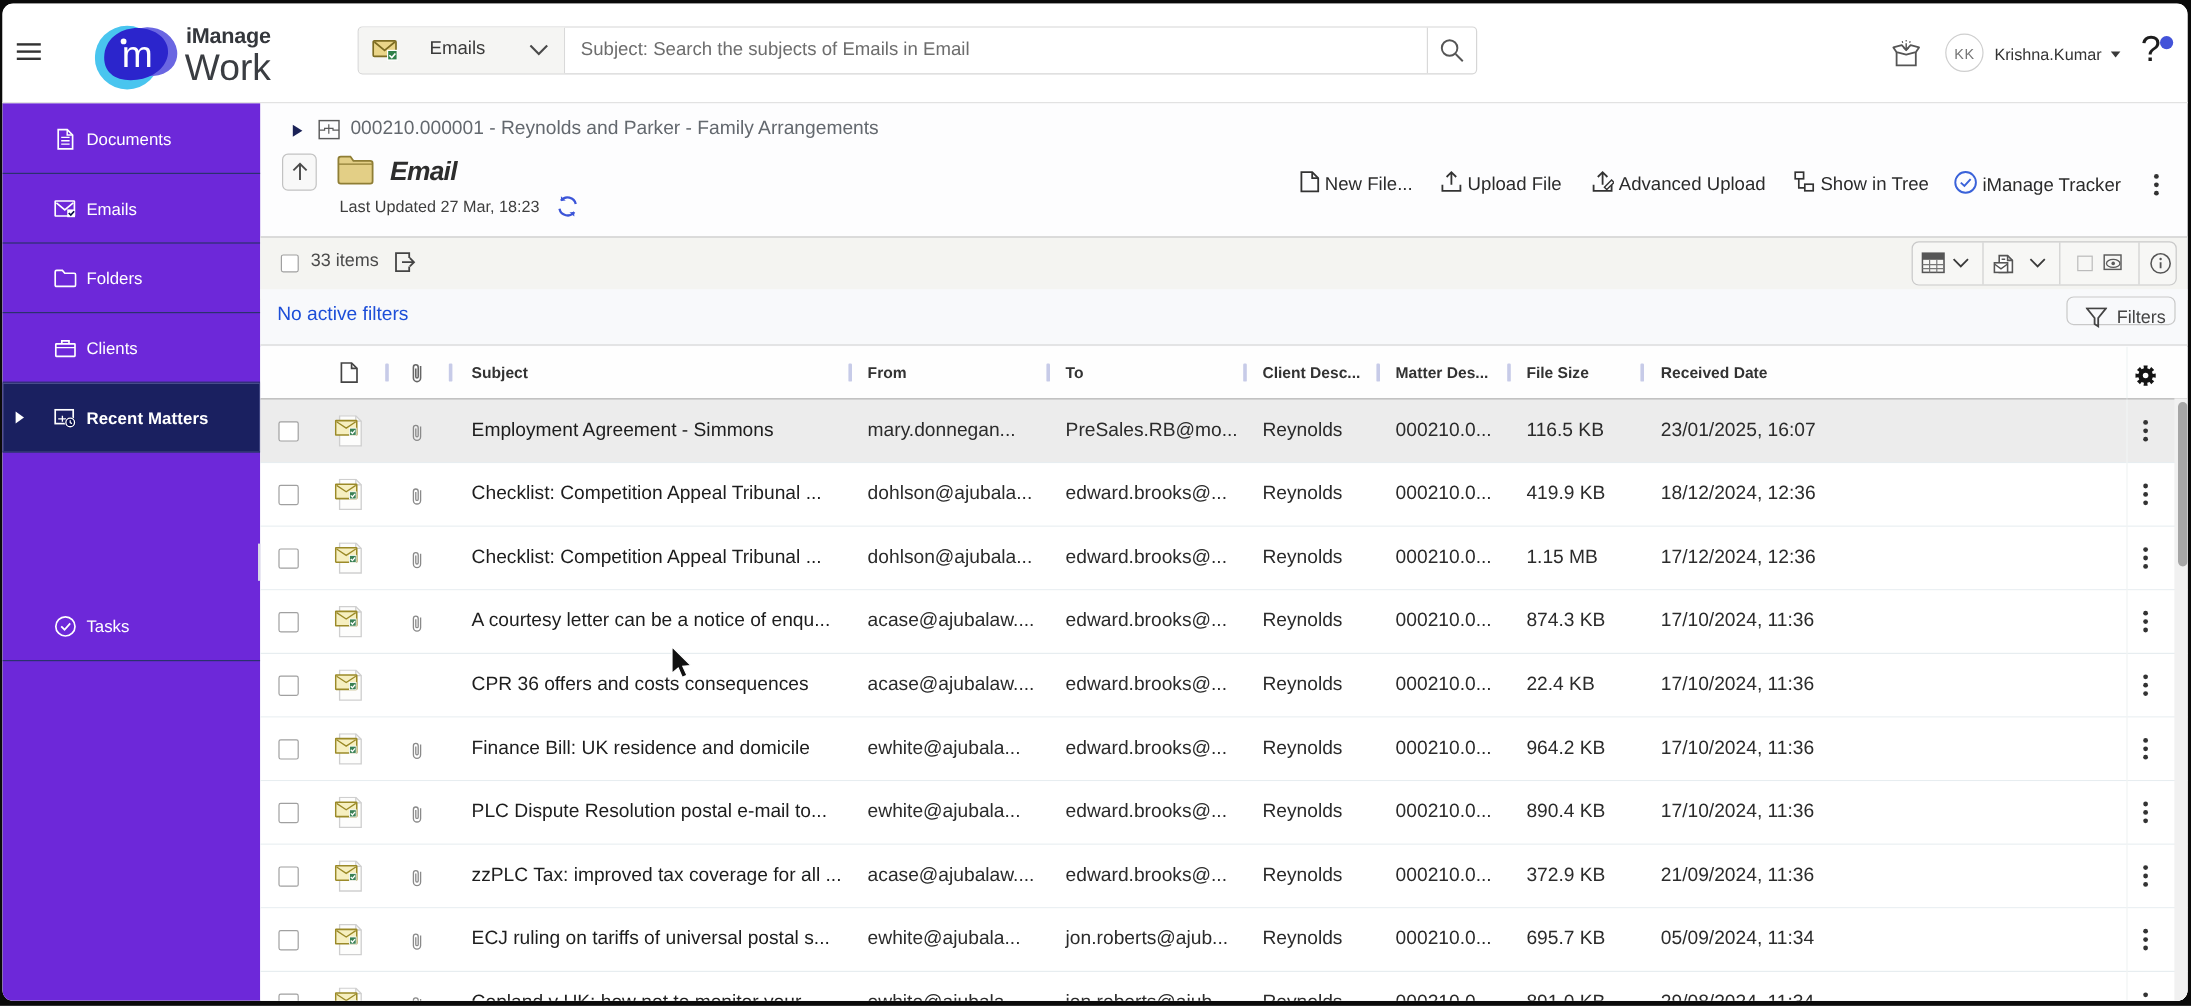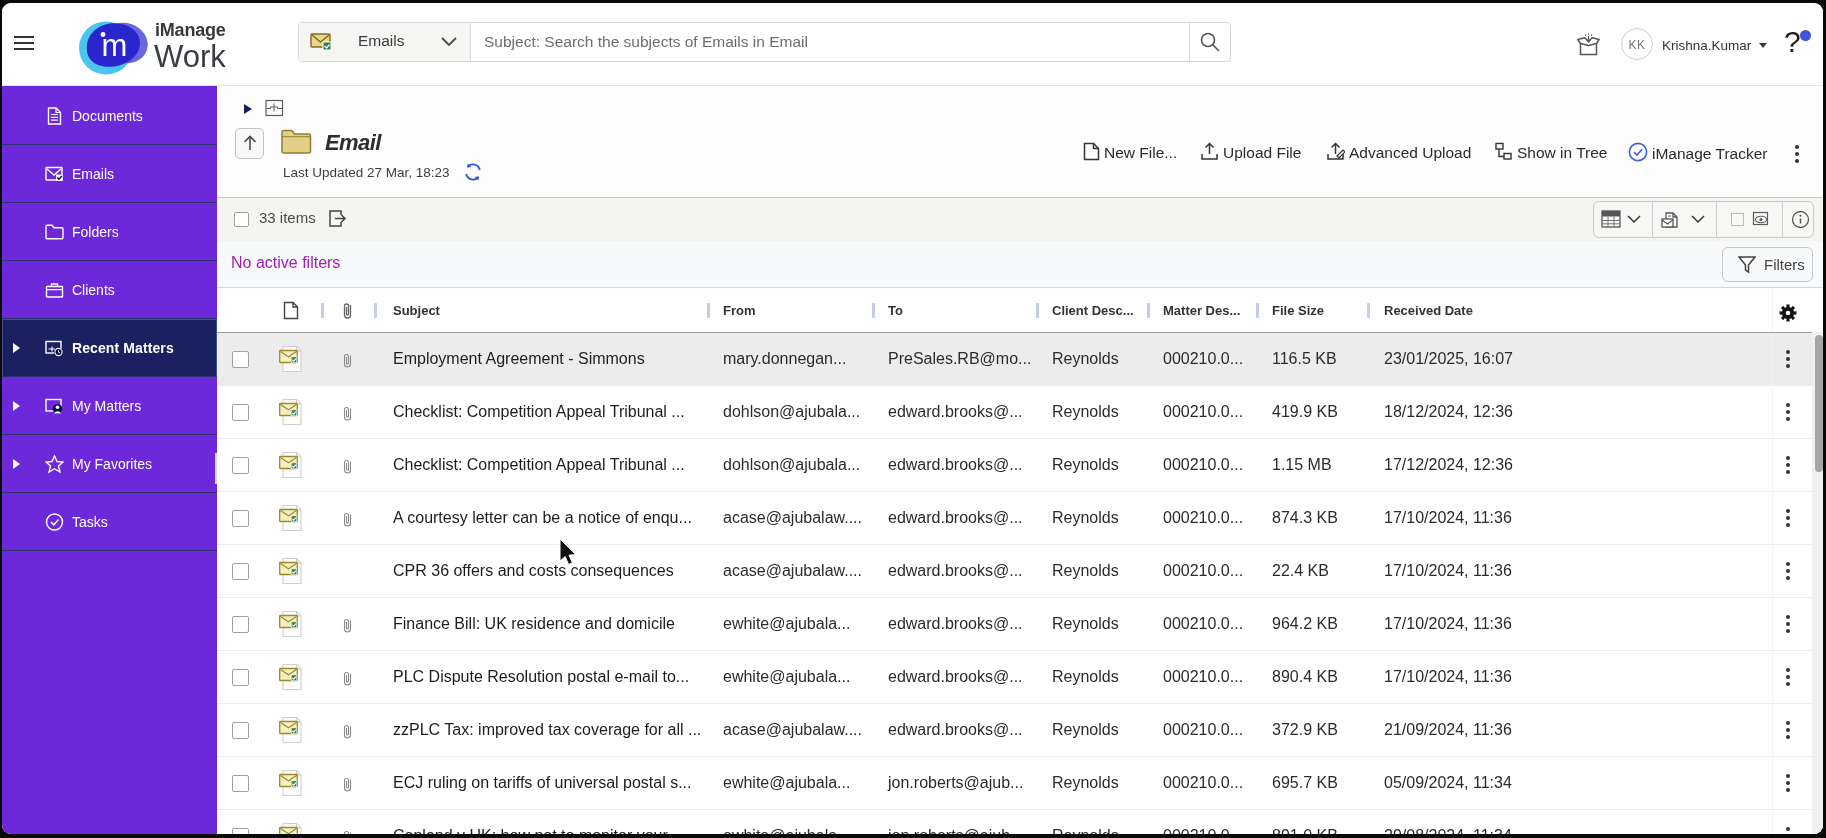--- a/index.html
+++ b/index.html
@@ -35,22 +35,22 @@
 .crumb-txt { position:absolute; left:75px; top:14px; font-size:16px; color:#63686e; }
 .upbtn { position:absolute; left:18px; top:43px; width:29px; height:31px; border:1px solid #c2c2c2; border-radius:5px; background:#f8f8f8; text-align:center; }
 .etitle { position:absolute; left:108px; top:45px; font-size:22px; font-weight:bold; color:#2d2d2d; letter-spacing:-0.6px;font-style:italic; }
 .lastupd { position:absolute; left:66px; top:80px; font-size:13.5px; color:#3e3e3e; }
 .actions { position:absolute; right:0; top:57px; height:24px; }
 .act { position:absolute; top:0; height:24px; font-size:15.5px; color:#2b2b2b; white-space:nowrap; }
 .act svg { vertical-align:-3px; margin-right:4px; }
 
 .itemsrow { position:absolute; left:0; top:112px; right:0; height:53px; background:#f4f4f1; border-top:1px solid #c9c9c9; border-bottom:1px solid #d4d4d4; }
 .filtersrow { position:absolute; left:0; top:156px; right:0; height:47px; background:#f8f9fb; border-bottom:1px solid #d6d6d6; }
-.nofil { position:absolute; left:14px; top:13px; font-size:16px; color:#a21caf; }
-.filbtn { position:absolute; right:10px; top:6px; width:91px; height:35px; border:1px solid #c9c9c9; border-radius:6px; font-size:15px; color:#444;text-align:right; }
+.nofil { position:absolute; left:14px; top:13px; font-size:16px; color:#1d4ed8; }
+.filbtn { position:absolute; right:10px; top:6px; width:91px; height:24px; border:1px solid #c9c9c9; border-radius:6px; font-size:15px; color:#444;text-align:right; }
 .cbx { width:17px; height:17px; border:1.2px solid #a0a0a0; border-radius:2px; background:#fff; position:absolute; }
 
 .thead { position:absolute; left:0; top:204px; right:0; height:44px; background:#fefefe; border-bottom:1px solid #9b9b9b; }
 .th { position:absolute; top:14px; font-size:13px; font-weight:bold; color:#333;text-align:right; }
 .vsep { position:absolute; top:14px; width:3px; height:15px; background:#c7cbe8; border-radius:1px; }
 
 .trow { position:absolute; left:0; right:0; height:53px; border-bottom:1px solid #e7edf0; background:#fff; }
 .trow.first { background:#ececec; }
 .td { position:absolute; top:50%; transform:translateY(-50%); font-size:16px; color:#2b2b2b; white-space:nowrap; }
 .dots { position:absolute; left:1569px; top:50%; transform:translateY(-50%); width:4px; height:18px; }
@@ -152,57 +152,39 @@
       </div>
       <div class="sitem" style="top:175px">
         <svg class="ico" viewBox="0 0 19 19">
           <rect x="1.5" y="6" width="16" height="10.5" rx="0.5" fill="none" stroke="#fff" stroke-width="1.4"></rect>
           <path d="M6.5 6 L6.5 3.5 L12.5 3.5 L12.5 6" fill="none" stroke="#fff" stroke-width="1.4"></path>
           <path d="M1.5 9.2 L17.5 9.2" stroke="#fff" stroke-width="1.2"></path>
         </svg>
         <span class="txt">Clients</span>
         <div class="sep"></div>
       </div>
-      <div class="sitem" style="top:291px">
-        <div class="arr"></div>
-        <svg class="ico" viewBox="0 0 19 19">
-          <rect x="1" y="3" width="15" height="11.5" fill="none" stroke="#fff" stroke-width="1.4"></rect>
-          <circle cx="12.5" cy="12.5" r="4.8" fill="#070d4a"></circle>
-          <circle cx="12.5" cy="10.8" r="1.8" fill="#fff"></circle>
-          <path d="M8.8 17 Q12.5 12.5 16.2 17 L8.8 17 Z" fill="#fff"></path>
-        </svg>
-        <span class="txt">My Matters</span>
-        <div class="sep"></div>
-      </div>
-      <div class="sitem" style="top:349px">
-        <div class="arr"></div>
-        <svg class="ico" viewBox="0 0 19 19">
-          <path d="M9.5 1.5 L12 7 L18 7.5 L13.5 11.5 L15 17.5 L9.5 14.2 L4 17.5 L5.5 11.5 L1 7.5 L7 7 Z" fill="none" stroke="#fff" stroke-width="1.4"></path>
-        </svg>
-        <span class="txt">My Favorites</span>
-        <div class="sep"></div>
-      </div>
       <div class="sitem" style="top:407px">
         <svg class="ico" viewBox="0 0 19 19">
           <circle cx="9.5" cy="9.5" r="8" fill="none" stroke="#fff" stroke-width="1.4"></circle>
           <path d="M6 9.5 L8.8 12.3 L13.5 7" fill="none" stroke="#fff" stroke-width="1.5"></path>
         </svg>
         <span class="txt">Tasks</span>
         <div class="sep"></div>
       </div>
     </div>
   <div class="abs" style="left:213px;top:450px;width:2px;height:31px;background:#d8d9e6;z-index:5"></div>
 
   <div class="main">
     <div class="crumb-tri"></div>
     <svg class="abs" style="left:48px;top:14px" width="19" height="18" viewBox="0 0 19 18">
       <rect x="1" y="1.5" width="16.5" height="15" fill="none" stroke="#5a5a5a" stroke-width="1.2"></rect>
       <path d="M1 9.5 L5.5 9.5 L5.5 8 L12.5 8 L12.5 9.5 L17.5 9.5" fill="none" stroke="#5a5a5a" stroke-width="1"></path>
       <path d="M9 4.5 L9 12.5" stroke="#5a5a5a" stroke-width="1"></path>
     </svg>
+    <div class="crumb-txt">000210.000001 - Reynolds and Parker - Family Arrangements</div>
     <div class="upbtn"><svg width="14" height="16" viewBox="0 0 14 16" style="margin-top:6px">
           <path d="M7 15 L7 2 M1.5 7 L7 1.5 L12.5 7" fill="none" stroke="#4a4a4a" stroke-width="1.6"></path>
         </svg></div>
     <svg class="abs" style="left:63px;top:42px" width="32" height="28" viewBox="0 0 32 28">
       <path d="M2 5.5 Q2 3.5 4 3.5 L12 3.5 L14.5 7 L28.5 7 Q30.5 7 30.5 9 L30.5 24 Q30.5 26 28.5 26 L4 26 Q2 26 2 24 Z" fill="#e3cf86" stroke="#8f7e35" stroke-width="1.5"></path>
       <path d="M2 9.8 L30.5 9.8" stroke="#8f7e35" stroke-width="1.1"></path>
     </svg>
     <div class="etitle">Email</div>
     <div class="lastupd">Last Updated 27 Mar, 18:23</div>
     <svg class="abs" style="left:246px;top:77px" width="20" height="20" viewBox="0 0 20 20">

